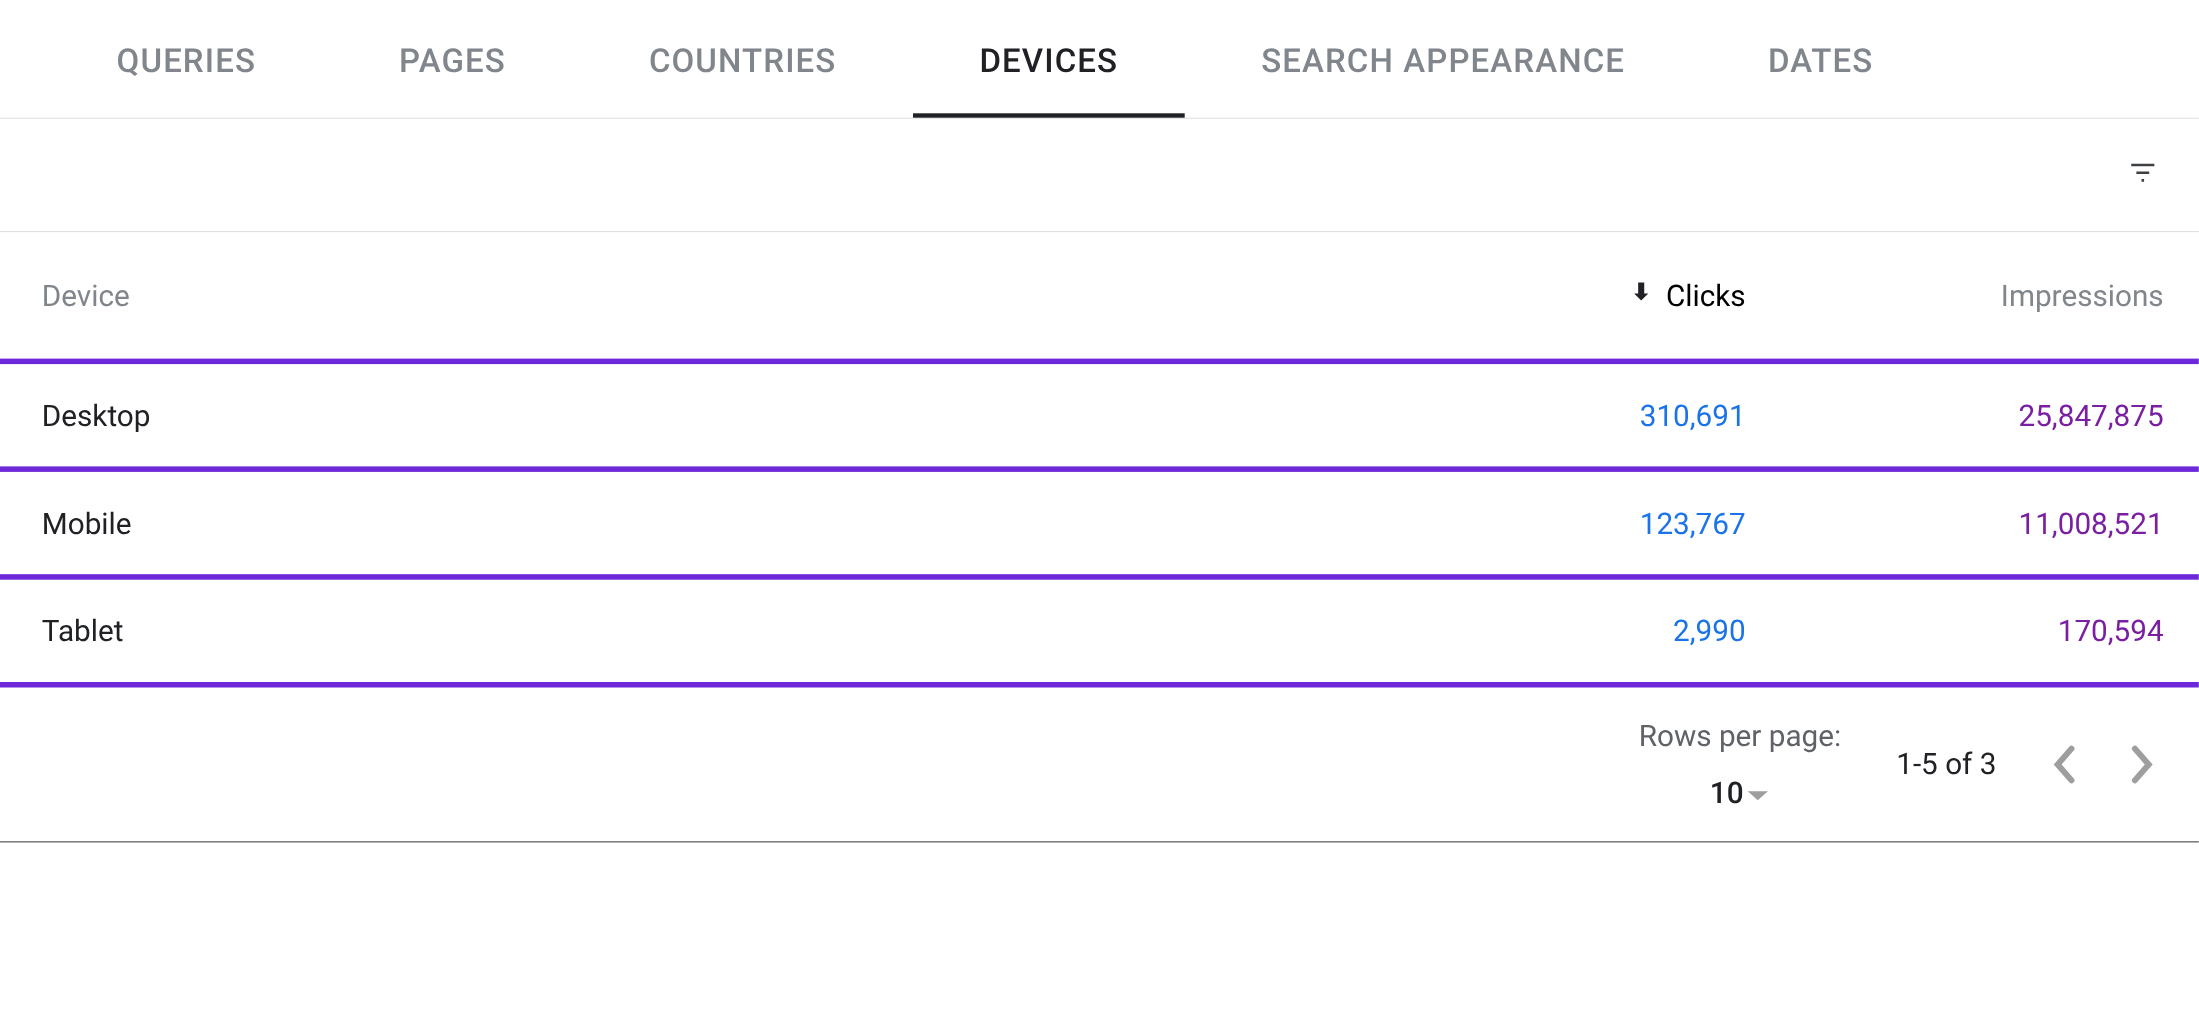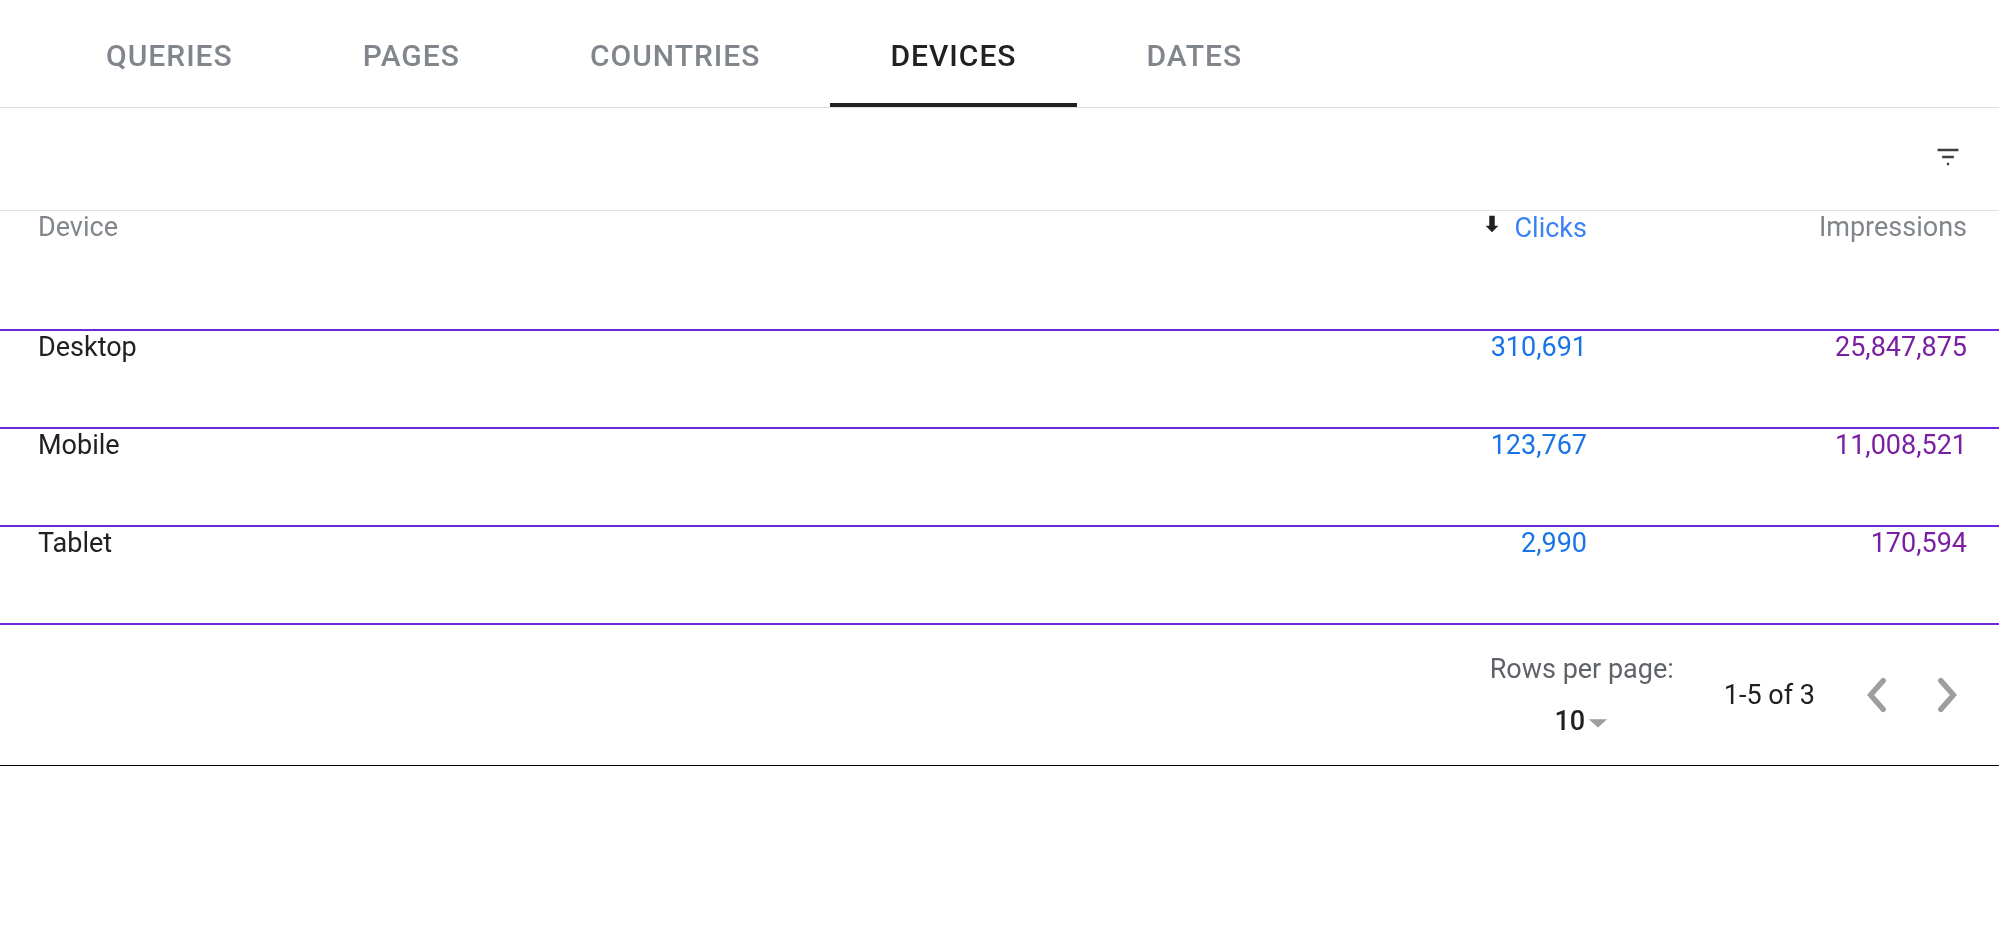--- a/index.html
+++ b/index.html
@@ -55,38 +55,38 @@
     padding-right: 34px;
     border-bottom: 1px solid #e0e0e0;
   }
   .filter-icon { cursor: pointer; }
   .filter-icon svg { width: 34px; height: 28px; }
 
   
   .table { width: 100%; }
   .thead, .trow {
     display: flex;
-    align-items: flex-start;
-    border-bottom: 2px solid #6d28d9;
+    align-items: center;
+    border-bottom: 5px solid #6d28d9;
     padding: 0 32px 0 38px;
   }
   .thead { height: 120px; }
   .trow { height: 98px; }
   .col-device { flex: 1; text-align: left; }
   .col-clicks { width: 310px; text-align: right; }
   .col-impr  { width: 380px; text-align: right; }
 
   .th {
     font-size: 27px;
     color: #80868b;
     font-weight: 400;
     display: flex;
     align-items: center;
   }
-  .th.col-clicks { justify-content: flex-end; color: #3b82f6; font-weight: 400; }
+  .th.col-clicks { justify-content: flex-end; color: #000000; font-weight: 400; }
   .th.col-impr   { justify-content: flex-end; }
   .th .arrow { margin-right: 12px; }
 
   .td { font-size: 27px; }
   .td.col-device { color: #202124; }
   .td.col-clicks { color: #1a73e8; }
   .td.col-impr   { color: #7b1fa2; }
 
   
   .pagination {
@@ -109,20 +109,21 @@
 </head>
 <body>
 
 <div class="container">
 
   <div class="tabs">
     <div class="tab">QUERIES</div>
     <div class="tab">PAGES</div>
     <div class="tab">COUNTRIES</div>
     <div class="tab active">DEVICES</div>
+    <div class="tab">SEARCH APPEARANCE</div>
     <div class="tab">DATES</div>
   </div>
 
   <div class="filter-bar">
     <span class="filter-icon">
       <svg viewBox="0 0 24 24">
           <path d="M3 5h18v2H3V5zm4 6h10v2H7v-2zm4 6h2v2h-2v-2z" fill="#3c4043"></path>
         </svg>
     </span>
   </div>

